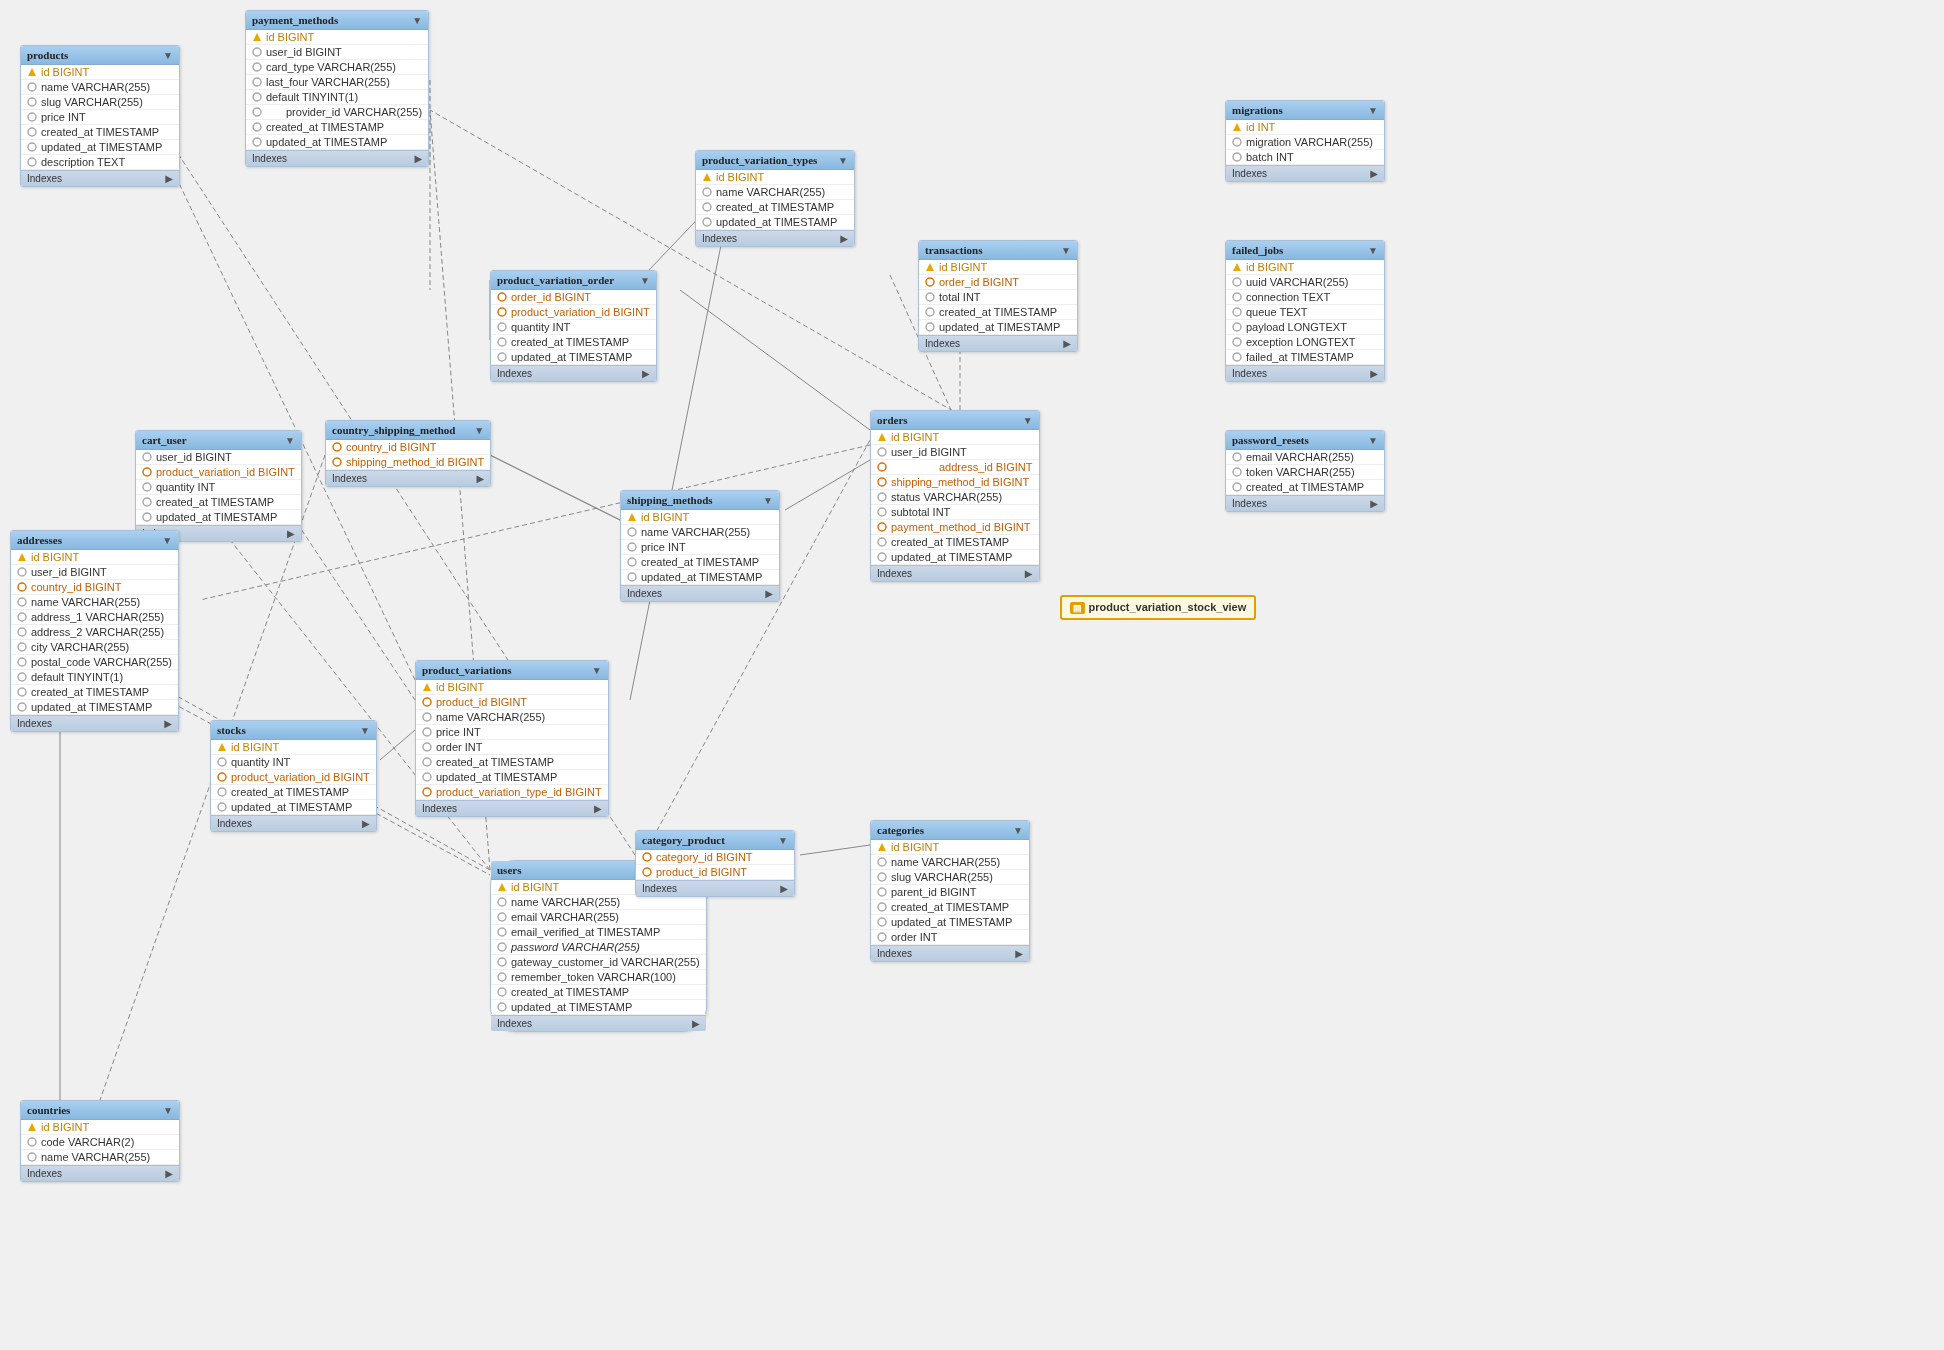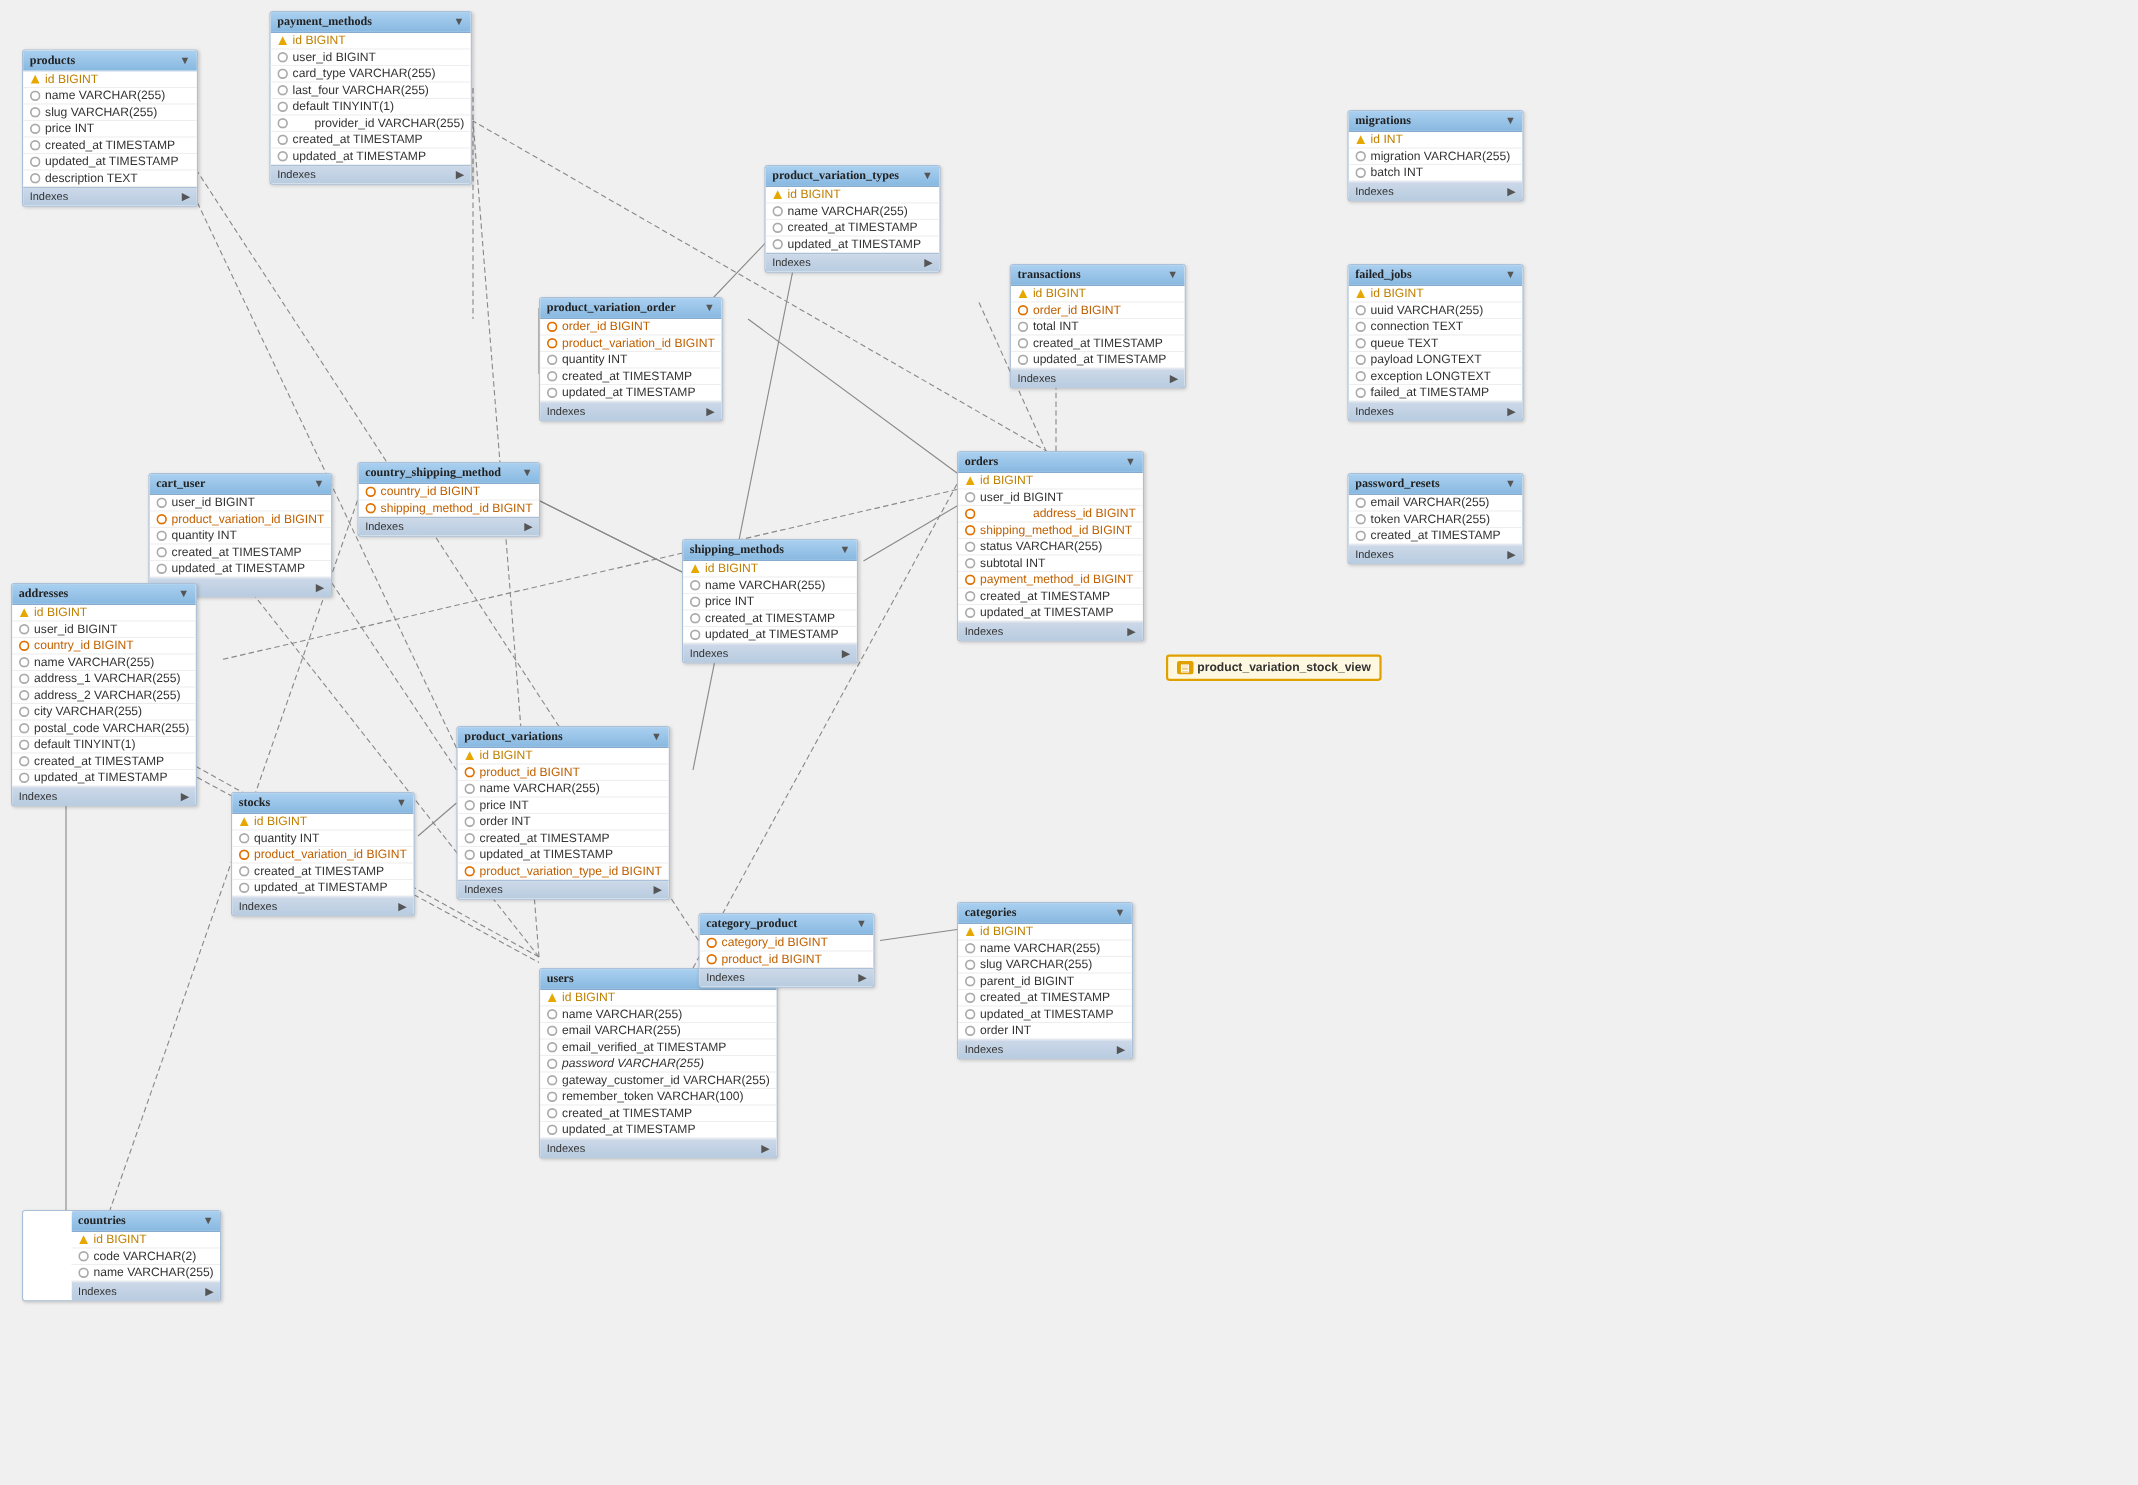--- a/index.html
+++ b/index.html
@@ -866,21 +866,21 @@
             <circle cx="5" cy="5" r="4" fill="none" stroke="#e07000" stroke-width="1.5"></circle>
           </svg>
         </span>
         <span style="font-size: 11px; color: rgb(192, 96, 0);">product_variation_type_id BIGINT</span>
       </div>
       <div class="indexes-row">
         <span>Indexes</span>
         <span class="arrow">▶</span>
       </div>
     </div>
-    <div class="table-box" style="left: 490px; top: 880px;">
+    <div class="table-box" style="left: 490px; top: 860px; border-radius: 25px;">
       <div class="table-header">
         <span>users</span>
         <span class="menu-icon">▼</span>
       </div>
       <div class="table-row">
         <span class="field-icon">
           <svg width="10" height="10">
             <polygon points="5,1 9,9 1,9" fill="#e6a800"></polygon>
           </svg>
         </span>
@@ -1040,21 +1040,21 @@
             <circle cx="5" cy="5" r="4" fill="none" stroke="#aaa" stroke-width="1.5"></circle>
           </svg>
         </span>
         <span style="font-size: 11px; color: rgb(51, 51, 51);">order INT</span>
       </div>
       <div class="indexes-row">
         <span>Indexes</span>
         <span class="arrow">▶</span>
       </div>
     </div>
-    <div class="table-box" style="left: 20px; top: 1100px; padding-left: 44px;">
+    <div class="table-box" style="left: 20px; top: 1100px;">
       <div class="table-header">
         <span>countries</span>
         <span class="menu-icon">▼</span>
       </div>
       <div class="table-row">
         <span class="field-icon">
           <svg width="10" height="10">
             <polygon points="5,1 9,9 1,9" fill="#e6a800"></polygon>
           </svg>
         </span>

